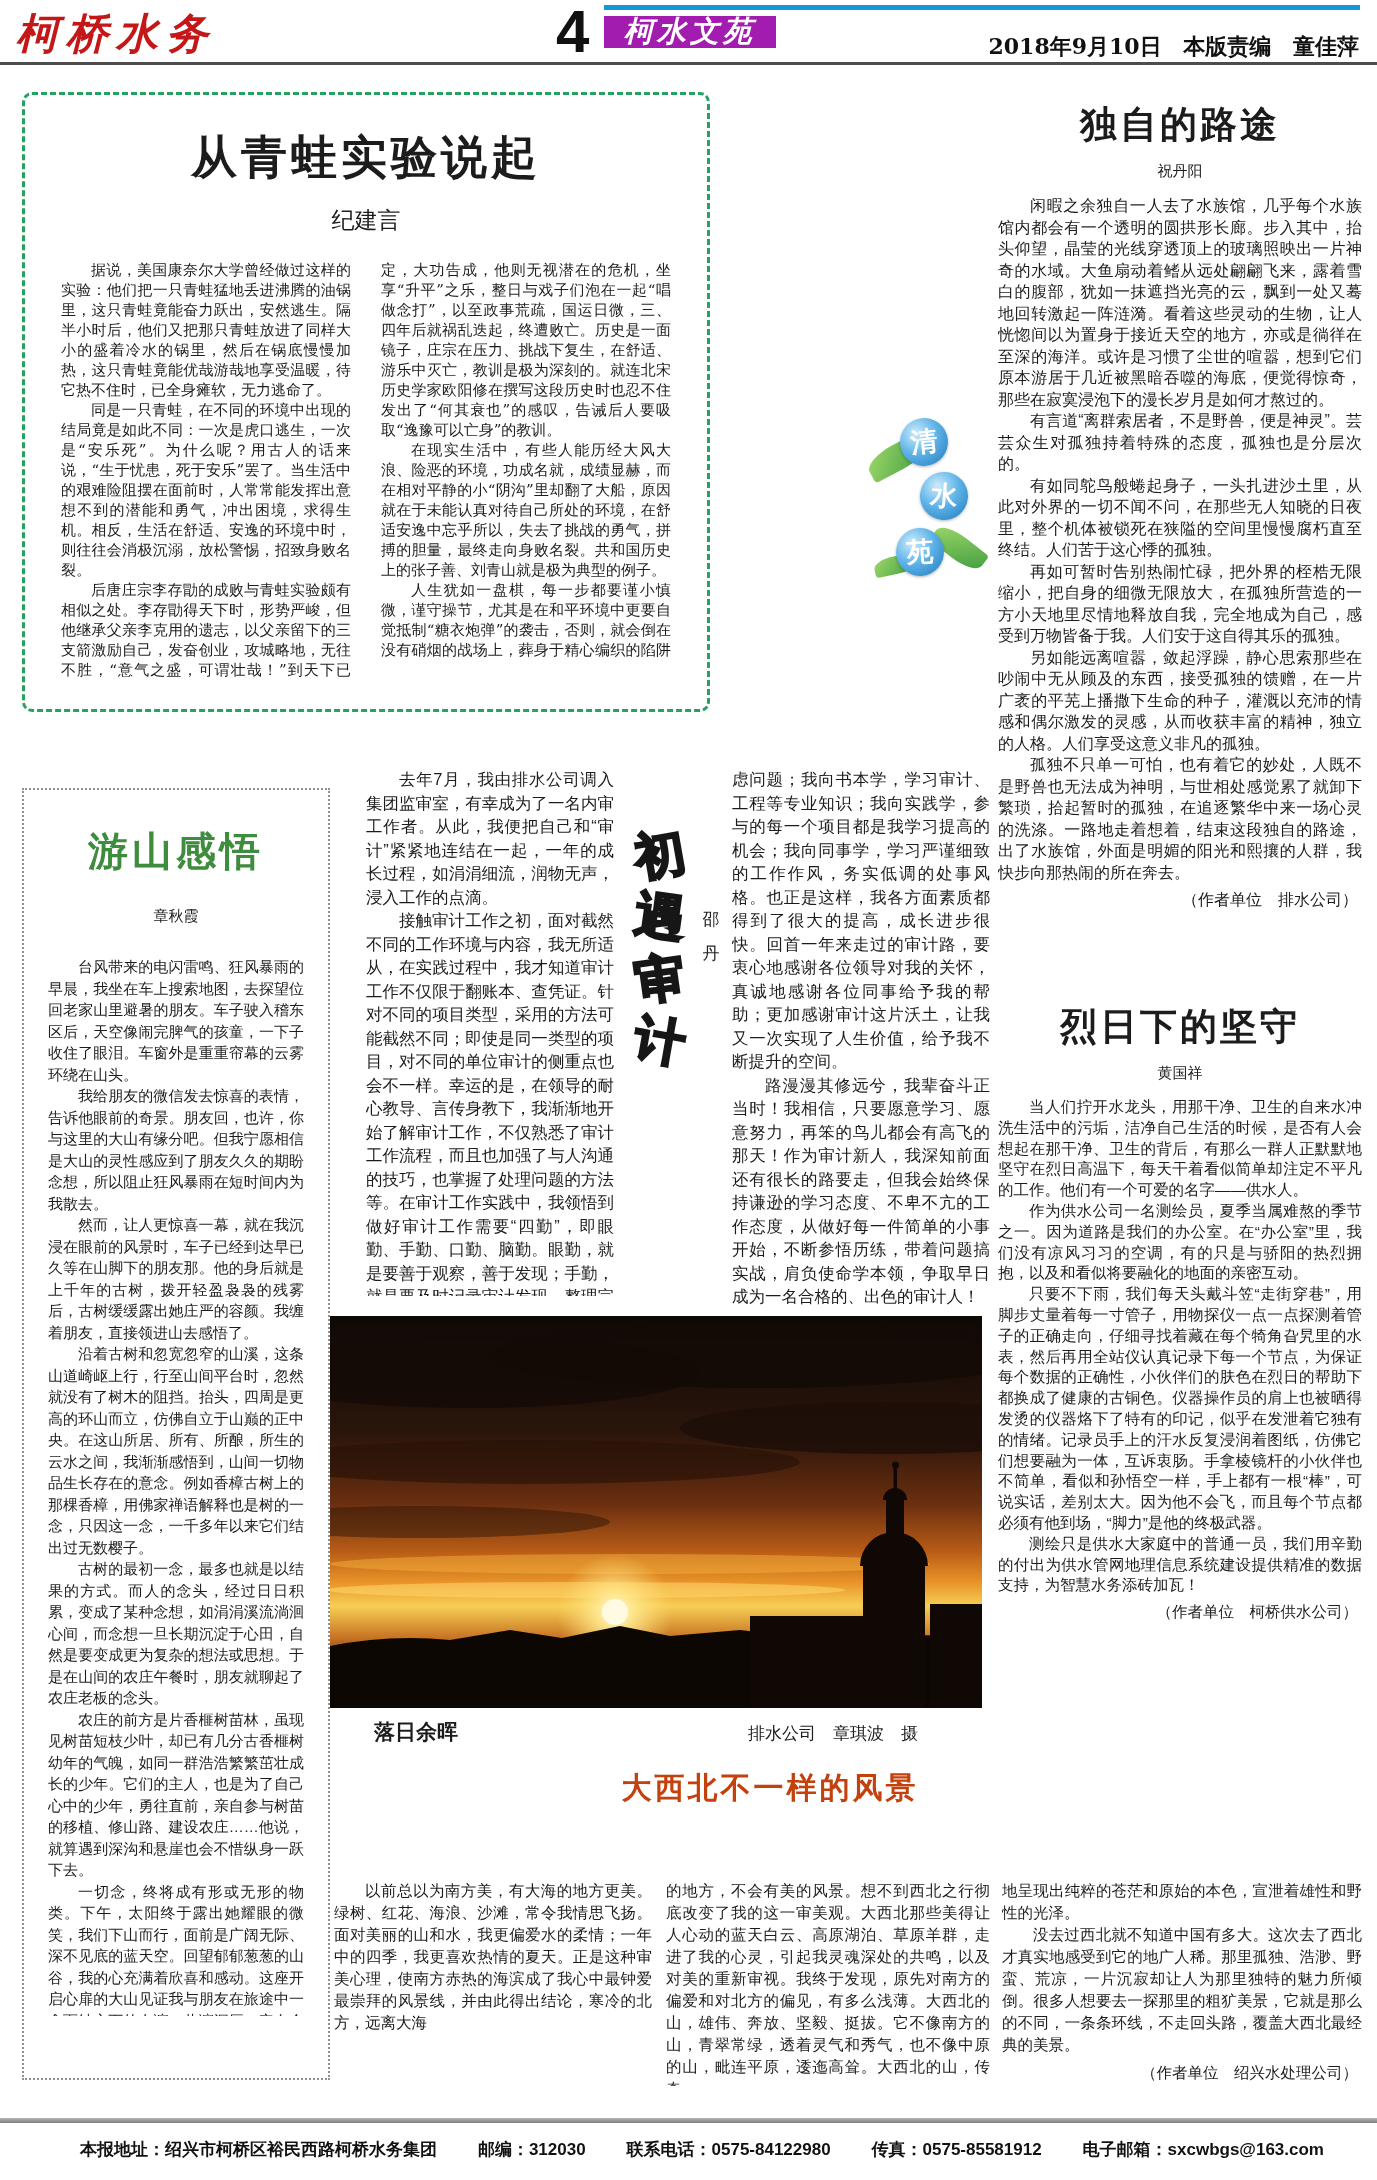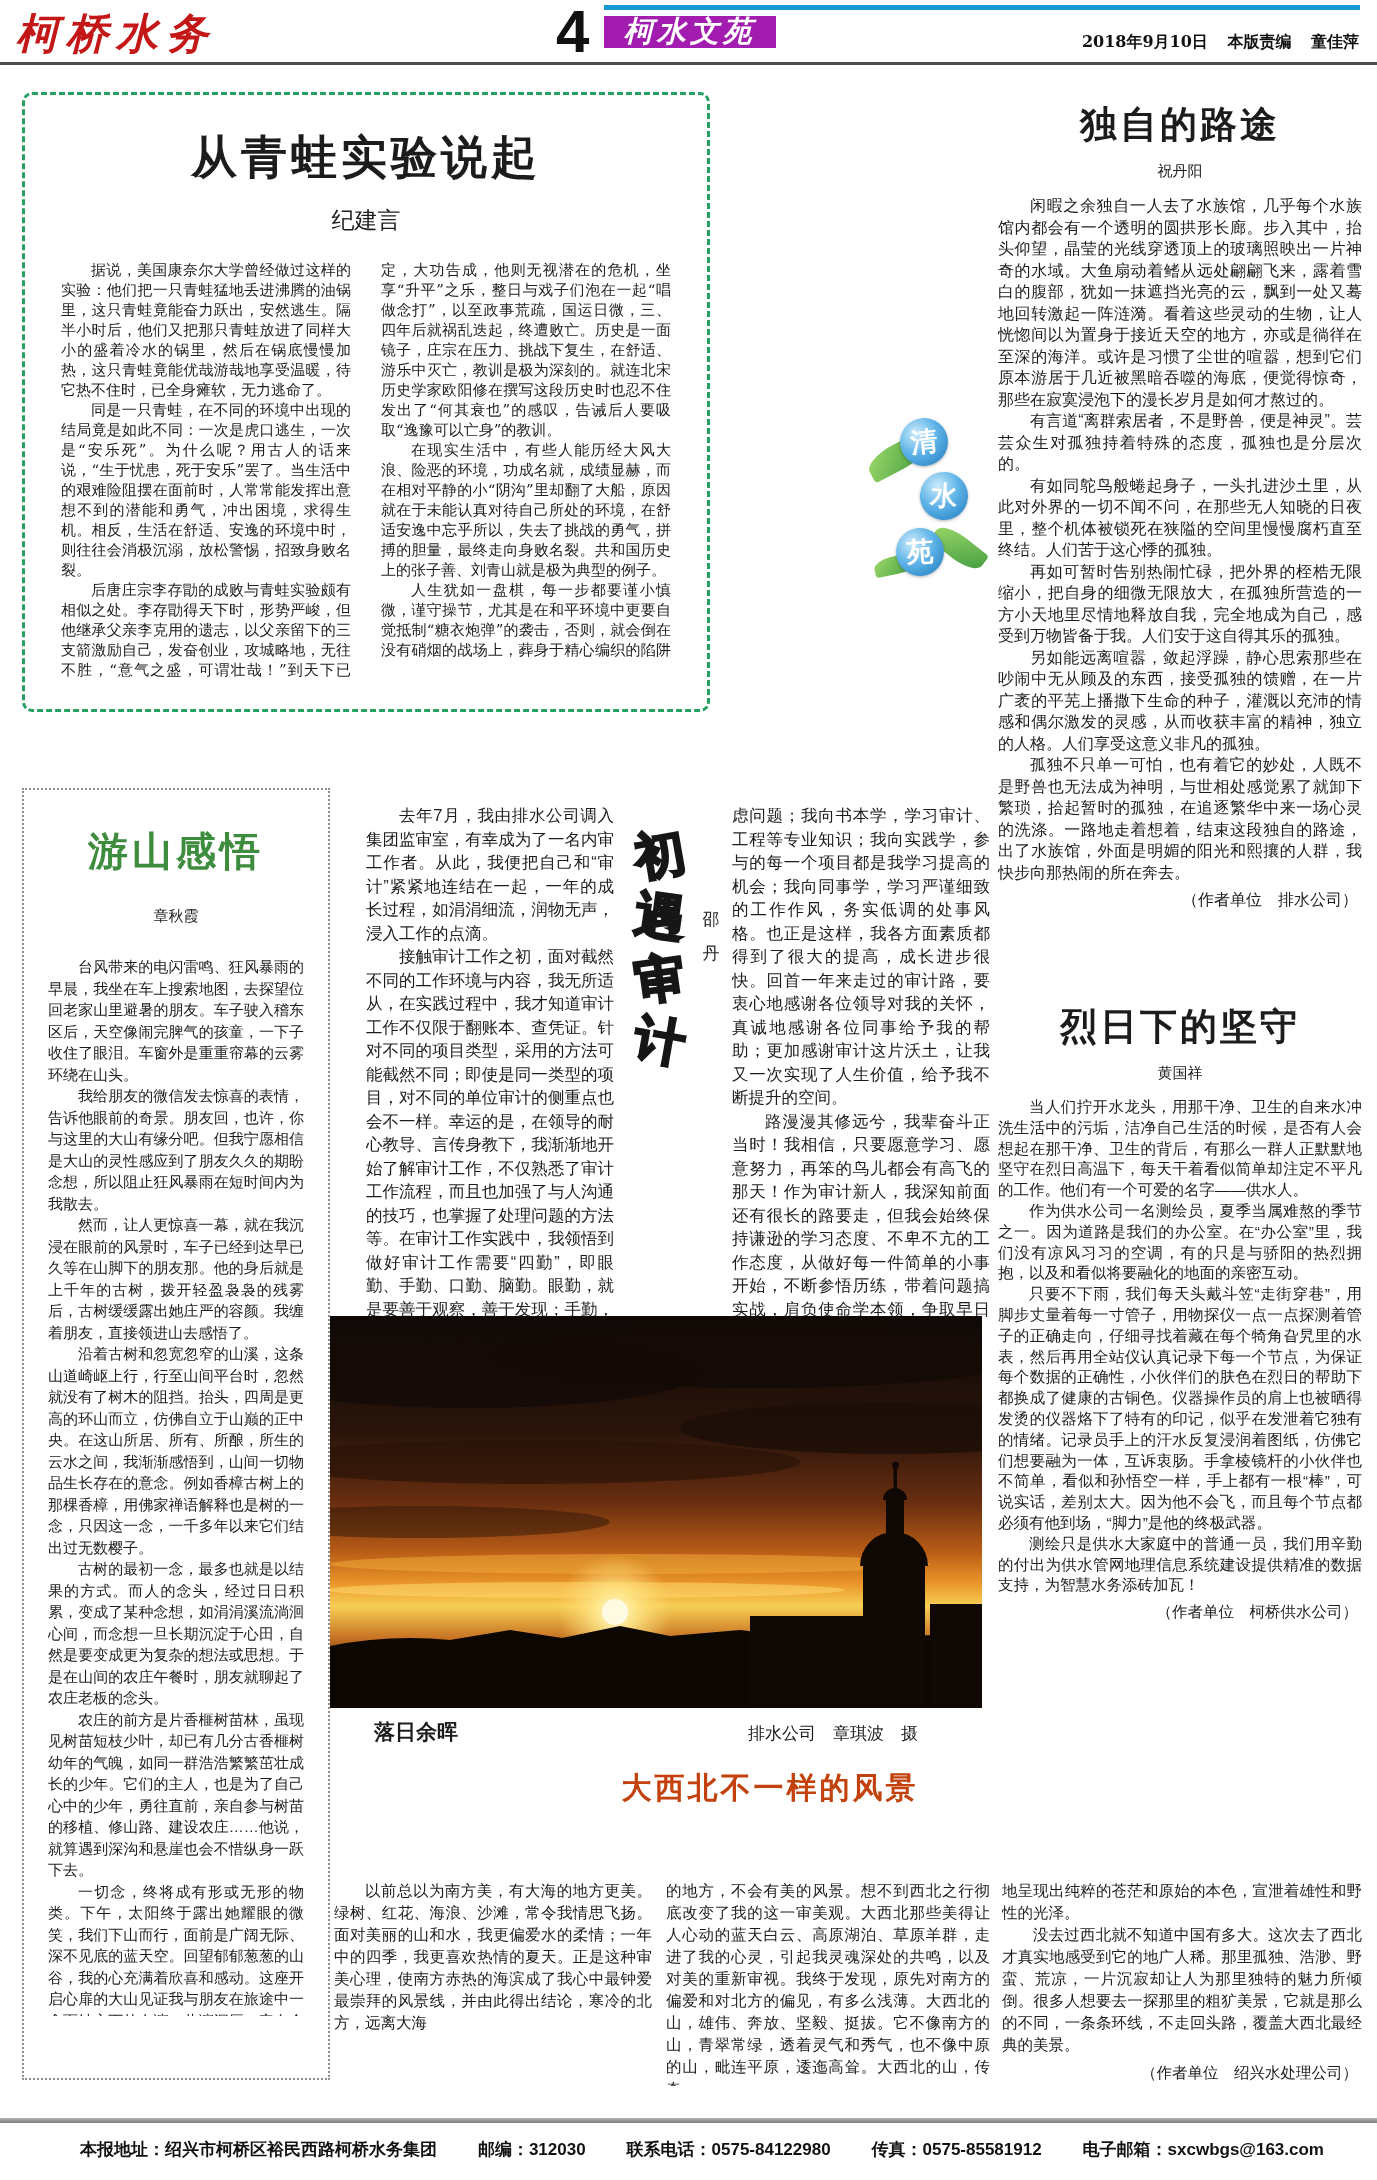--- a/index.html
+++ b/index.html
@@ -14,21 +14,21 @@
   
   .brand { left:16px; top:6px; font-family:"DejaVu Serif","Liberation Serif",serif;
            font-style:italic; font-weight:bold; font-size:42px; color:#c41717; letter-spacing:8px; }
   .blue-topline { left:604px; top:5px; width:756px; height:5px; background:#1596d5; }
   .pagenum { left:556px; top:0px; font-size:60px; font-weight:bold; color:#111; line-height:64px; }
   .section-box { left:604px; top:16px; width:172px; height:32px; background:#a21caf;
                  display:flex; align-items:center; justify-content:center; }
   .section-box span { color:#fff; font-family:"DejaVu Serif","Liberation Serif",serif;
                  font-style:italic; font-weight:bold; font-size:29px; letter-spacing:4px; }
   .dateline { right:18px; top:32px; font-family:"DejaVu Serif","Liberation Serif",serif;
-              font-weight:bold; font-size:16px; color:#111; }
+              font-weight:bold; font-size:22px; color:#111; }
   .dateline span { margin-left:14px; }
   .header-rule { left:0; top:62px; width:1377px; height:3px; background:#4c4c4c; }
 
   
   .kai { font-family:"DejaVu Serif","Liberation Serif",serif; }
   .hei { font-family:"Liberation Sans","DejaVu Sans",sans-serif; }
   p.para { text-indent:2em; text-align:justify; margin:0; }
   .unit { text-align:right; font-family:"DejaVu Serif","Liberation Serif",serif;
           padding-right:4px; margin-top:6px; }
 
@@ -64,21 +64,21 @@
 
   
   .left-box { left:22px; top:788px; width:308px; height:1292px;
               border:2px dotted #8f8f8f; padding:34px 24px 10px 24px; overflow:hidden; }
   .left-title { text-align:center; font-size:40px; font-weight:bold; color:#3e8c3e; letter-spacing:4px; }
   .left-author { text-align:center; font-size:15px; font-family:"DejaVu Serif","Liberation Serif",serif;
                  margin:28px 0 30px 0; }
   .left-body { font-size:15px; line-height:21.5px; height:1060px; overflow:hidden; }
 
   
-  .audit-col { overflow:hidden; font-size:16.5px; line-height:23.5px;margin-top:36px; }
+  .audit-col { overflow:hidden; font-size:16.5px; line-height:23.5px; }
   .audit-col1 { left:366px; top:768px; width:248px; height:528px; }
   .audit-col2 { left:732px; top:768px; width:258px; height:556px; }
   .audit-title { left:624px; top:824px; width:72px; }
   .audit-char { font-size:50px; font-weight:bold; color:#f7ee2b;
                 -webkit-text-stroke:2.5px #161616; text-shadow:0 0 1px #161616;
                 line-height:62px; text-align:center; }
   .audit-author { left:700px; top:902px; width:22px; font-family:"DejaVu Serif","Liberation Serif",serif;
                   font-size:17px; color:#222; text-align:center; line-height:34px; }
 
   

